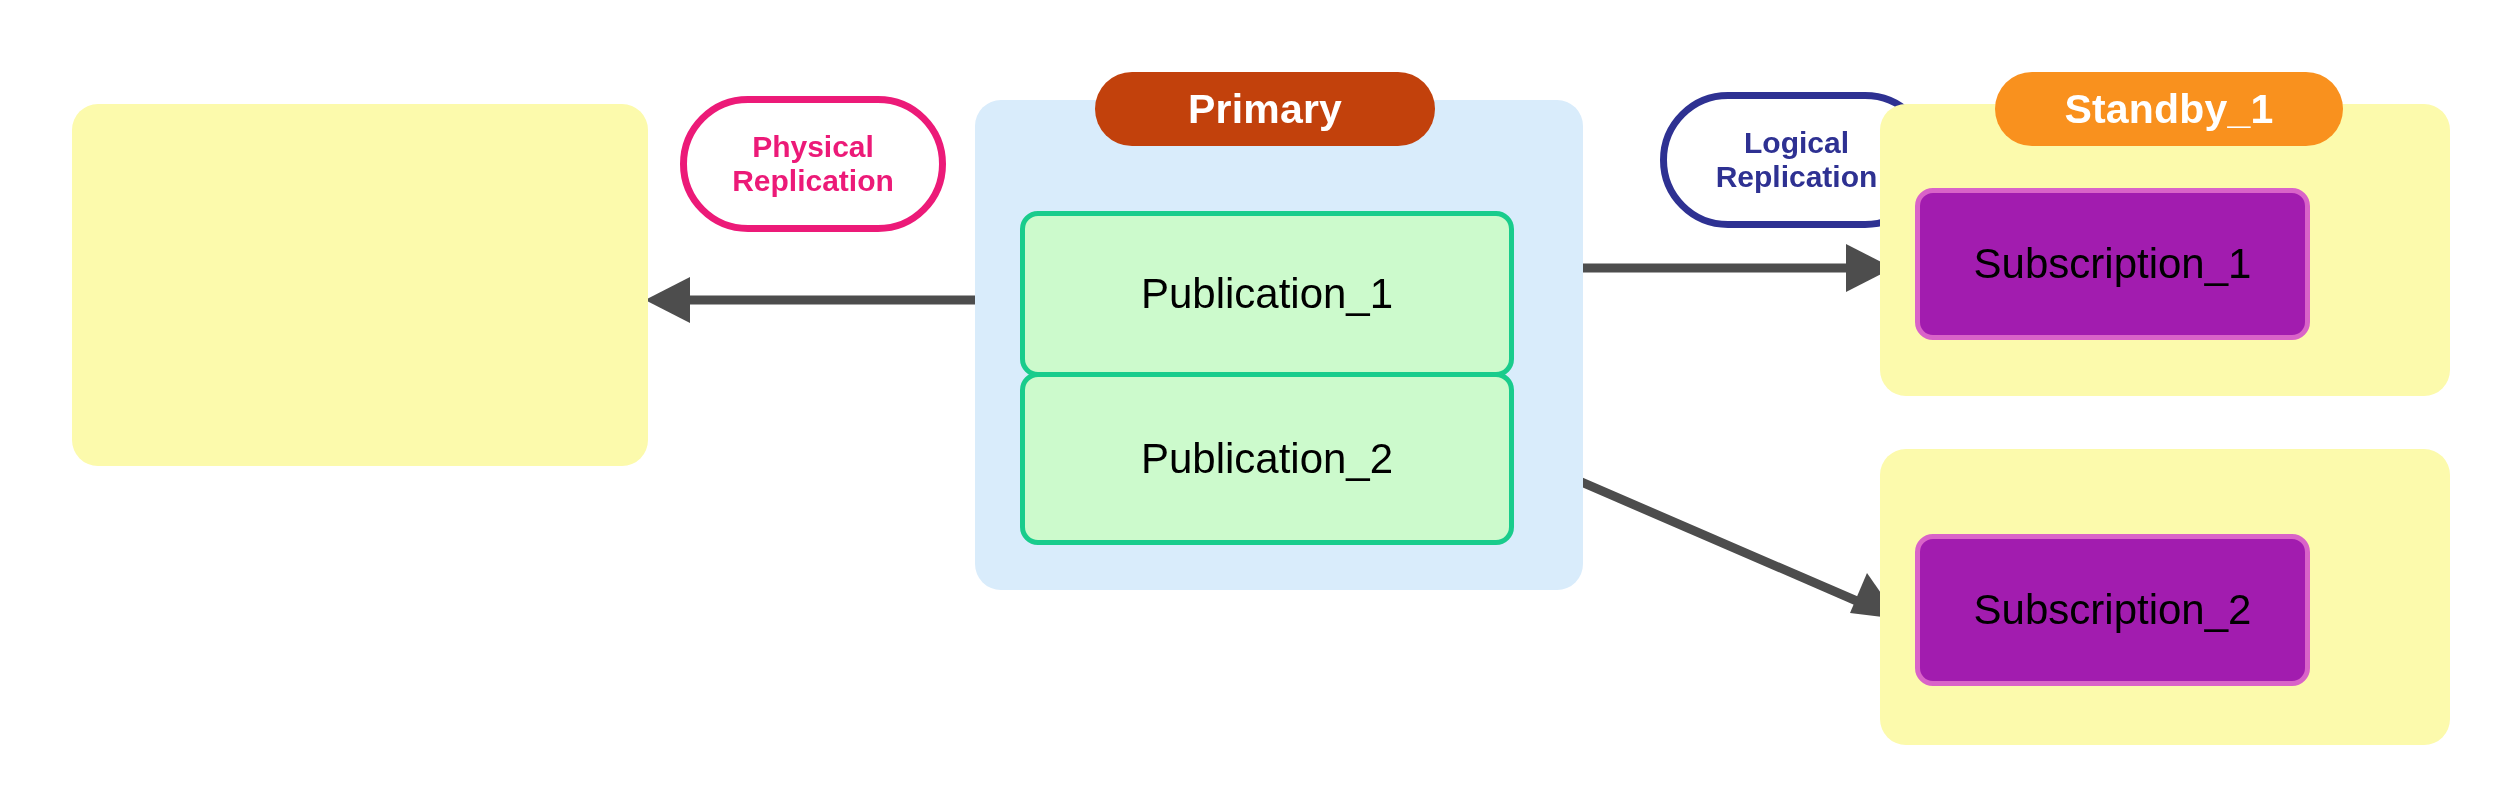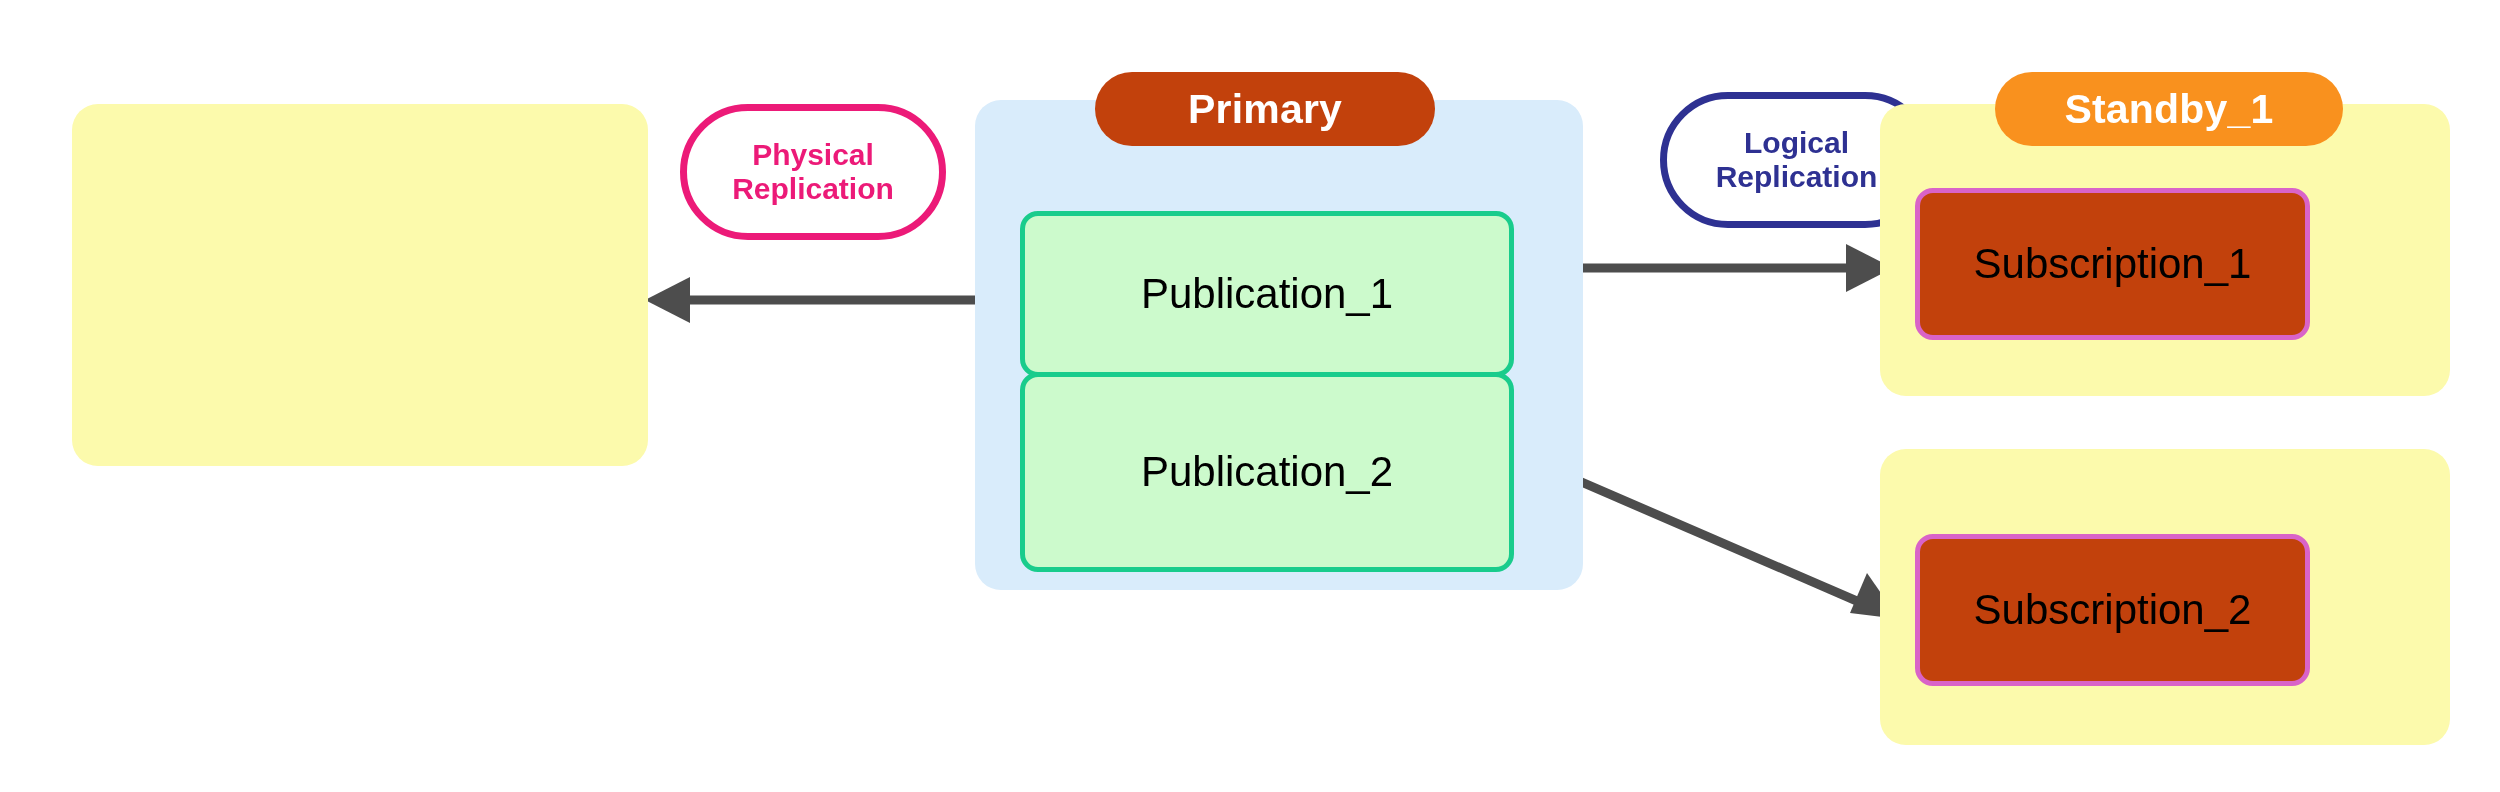--- a/index.html
+++ b/index.html
@@ -65,21 +65,21 @@
     background: #ccfacc;
     border: 5px solid #19cc8c;
     border-radius: 18px;
     color: #000000;
     font-size: 42px;
     font-weight: normal;
   }
 
   
   .box-pink {
-    background: #c2410c;
+    background: #a21caf;
     border: 5px solid #d963c8;
     border-radius: 18px;
     color: #000000;
     font-size: 42px;
     font-weight: normal;
   }
 
   
   .badge {
     position: absolute;
@@ -138,31 +138,31 @@
     </g>
 
     <g>
       <line x1="1505" y1="449" x2="1866" y2="605" stroke="#4d4d4d" stroke-width="9"></line>
       <path d="M1899,619 L1850,613 L1867,573 z" fill="#4d4d4d"></path>
     </g>
   </svg>
 
   <div class="node group-yellow" style="left:72px; top:104px; width:576px; height:362px;"></div>
 
-  <div class="badge badge-pink" style="left:680px; top:104px; width:266px; height:136px;">
+  <div class="badge badge-pink" style="left:680px; top:96px; width:266px; height:136px;">
     <span>Physical</span>
     <span>Replication</span>
   </div>
 
   <div class="node group-blue" style="left:975px; top:100px; width:608px; height:490px;"></div>
   <div class="node pill-blue" style="left:1095px; top:72px; width:340px; height:74px;">Primary</div>
 
   <div class="node box-green" style="left:1020px; top:169px; width:494px; height:166px;margin-top:42px;">Publication_1</div>
 
-  <div class="node box-green" style="left:1020px; top:372px; width:494px; height:200px;">Publication_2</div>
+  <div class="node box-green" style="left:1020px; top:372px; width:494px; height:173px;">Publication_2</div>
 
   <div class="badge badge-navy" style="left:1660px; top:92px; width:273px; height:136px;">
     <span>Logical</span>
     <span>Replication</span>
   </div>
 
   <div class="node group-yellow" style="left:1880px; top:104px; width:570px; height:292px;"></div>
   <div class="node pill-orange" style="left:1995px; top:72px; width:348px; height:74px;">Standby_1</div>
   <div class="node box-pink" style="left:1915px; top:188px; width:395px; height:152px;">Subscription_1</div>
 

